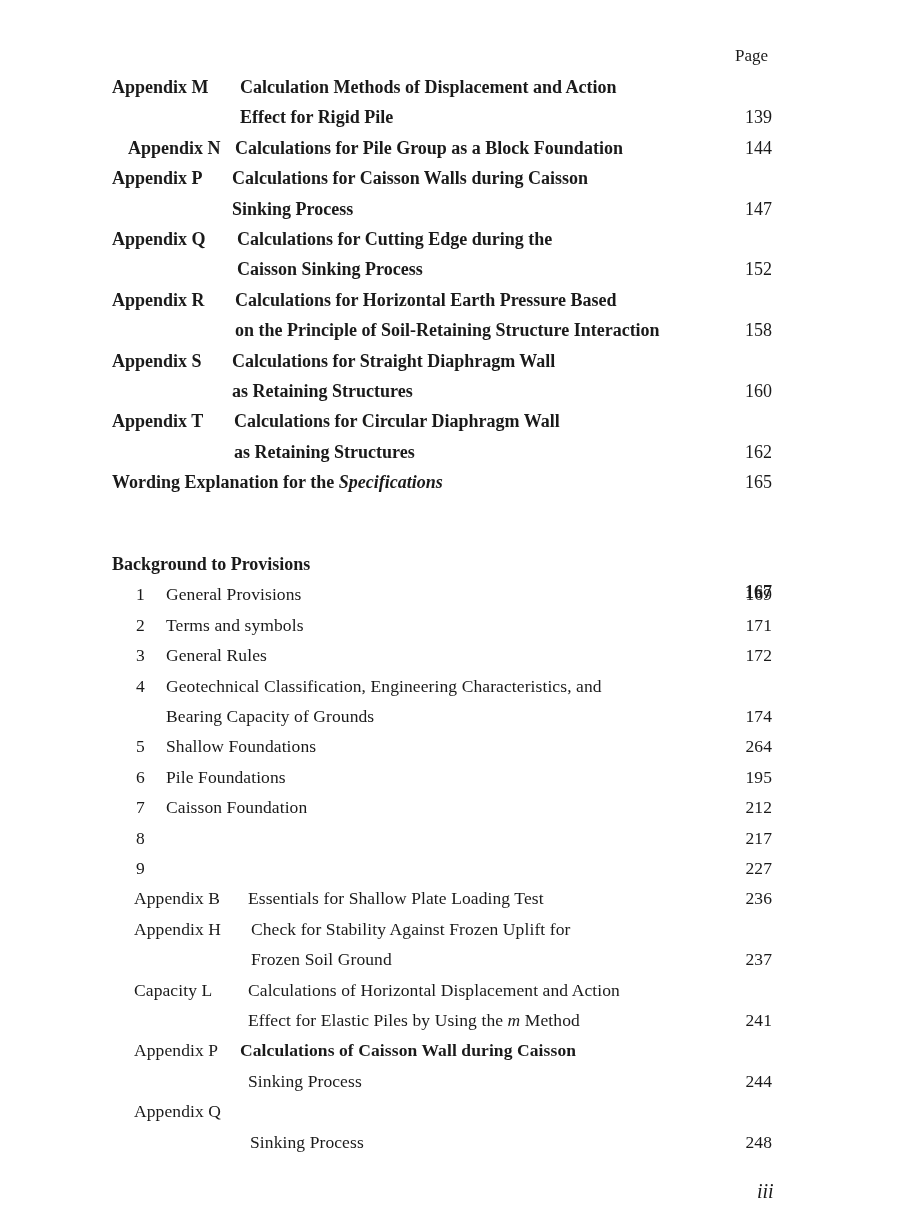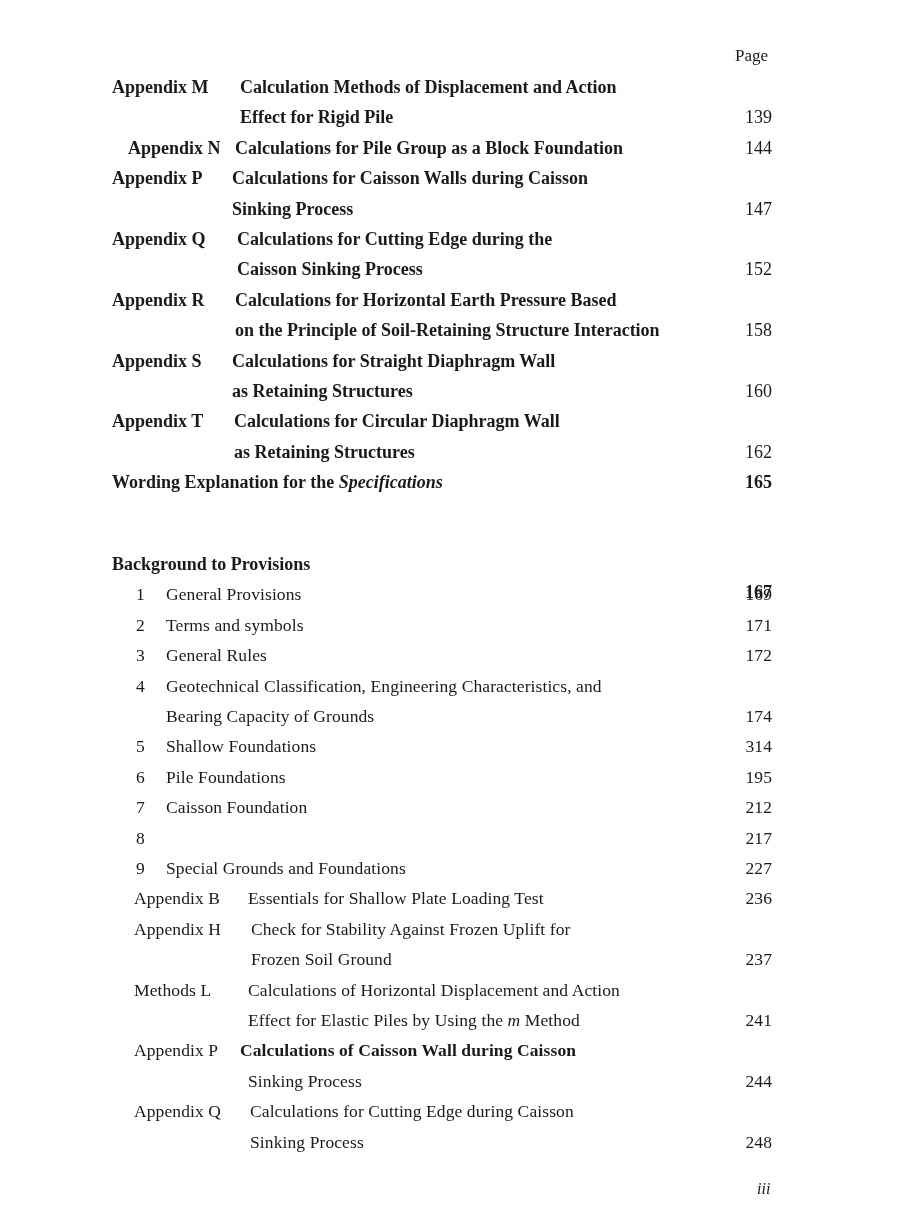--- a/index.html
+++ b/index.html
@@ -15,21 +15,21 @@
   .row {
     position: absolute; left: 0; width: 900px; height: 30px;
     font-size: 18px; line-height: 30px; white-space: nowrap;
   }
   .bold { font-weight: bold; }
   .num { position: absolute; right: 128px; text-align: right; }
   .lbl { position: absolute; }
   .txt { position: absolute; }
   .regular { font-size: 17.5px; letter-spacing: 0.1px; }
   .folio {
-    position: absolute; left: 757px; top: 1180px; font-size: 16px; font-style: italic;
+    position: absolute; left: 757px; top: 1180px; font-size: 20px; font-style: italic;
   }
   em { font-style: italic; }
 </style>
 </head>
 <body>
 
 <div class="page-label">Page</div>
 <div class="toc" id="toc">
     <div class="row bold" style="top: 72px;">
       <span class="lbl" style="left: 112px;">Appendix M</span>
@@ -79,21 +79,21 @@
     <div class="row bold" style="top: 406.4px;">
       <span class="lbl" style="left: 112px; text-align: right;">Appendix T</span>
       <span class="txt" style="left: 234px;">Calculations for Circular Diaphragm Wall</span>
     </div>
     <div class="row bold" style="top: 436.8px;">
       <span class="txt" style="left: 234px;">as Retaining Structures</span>
       <span class="num" style="font-weight: normal;">162</span>
     </div>
     <div class="row bold" style="top: 467.2px;">
       <span class="txt" style="left: 112px;"><span style="white-space: pre;">Wording Explanation for the </span><em>Specifications</em></span>
-      <span class="num" style="font-weight: bold;">165</span>
+      <span class="num" style="font-weight: normal;">165</span>
     </div>
     <div class="row bold" style="top: 549px;">
       <span class="txt" style="left: 112px;">Background to Provisions</span>
       <span class="num" style="font-weight: bold; margin-top: 28px;">167</span>
     </div>
     <div class="row regular" style="top: 579.4px;">
       <span class="lbl" style="left: 136px;">1</span>
       <span class="txt" style="left: 166px;">General Provisions</span>
       <span class="num">169</span>
     </div>
@@ -111,72 +111,70 @@
       <span class="lbl" style="left: 136px;">4</span>
       <span class="txt" style="left: 166px;">Geotechnical Classification, Engineering Characteristics, and</span>
     </div>
     <div class="row regular" style="top: 701px;">
       <span class="txt" style="left: 166px;">Bearing Capacity of Grounds</span>
       <span class="num">174</span>
     </div>
     <div class="row regular" style="top: 731.4px;">
       <span class="lbl" style="left: 136px;">5</span>
       <span class="txt" style="left: 166px;">Shallow Foundations</span>
-      <span class="num">314</span>
+      <span class="num">264</span>
     </div>
     <div class="row regular" style="top: 761.8px;">
       <span class="lbl" style="left: 136px;">6</span>
       <span class="txt" style="left: 166px;">Pile Foundations</span>
       <span class="num">195</span>
     </div>
     <div class="row regular" style="top: 792.2px;">
       <span class="lbl" style="left: 136px;">7</span>
       <span class="txt" style="left: 166px;">Caisson Foundation</span>
       <span class="num">212</span>
     </div>
     <div class="row regular" style="top: 822.6px;">
       <span class="lbl" style="left: 136px;">8</span>
       <span class="num">217</span>
     </div>
     <div class="row regular" style="top: 853px;">
       <span class="lbl" style="left: 136px;">9</span>
-      <span class="txt" style="left: 166px;">Special Grounds and Foundations</span>
       <span class="num">227</span>
     </div>
     <div class="row regular" style="top: 883.4px;">
       <span class="lbl" style="left: 134px;">Appendix B</span>
       <span class="txt" style="left: 248px;">Essentials for Shallow Plate Loading Test</span>
       <span class="num">236</span>
     </div>
     <div class="row regular" style="top: 913.8px;">
       <span class="lbl" style="left: 134px;">Appendix H</span>
       <span class="txt" style="left: 251px;">Check for Stability Against Frozen Uplift for</span>
     </div>
     <div class="row regular" style="top: 944.2px;">
       <span class="txt" style="left: 251px;">Frozen Soil Ground</span>
       <span class="num">237</span>
     </div>
     <div class="row regular" style="top: 974.6px;">
-      <span class="lbl" style="left: 134px;">Methods L</span>
+      <span class="lbl" style="left: 134px;">Capacity L</span>
       <span class="txt" style="left: 248px;">Calculations of Horizontal Displacement and Action</span>
     </div>
     <div class="row regular" style="top: 1005px;">
       <span class="txt" style="left: 248px;">Effect for Elastic Piles by Using the <em>m</em> Method</span>
       <span class="num">241</span>
     </div>
     <div class="row regular" style="top: 1035.4px;">
       <span class="lbl" style="left: 134px;">Appendix P</span>
       <span class="txt" style="left: 240px; font-weight: bold;">Calculations of Caisson Wall during Caisson</span>
     </div>
     <div class="row regular" style="top: 1065.8px;">
       <span class="txt" style="left: 248px;">Sinking Process</span>
       <span class="num">244</span>
     </div>
     <div class="row regular" style="top: 1096.2px;">
       <span class="lbl" style="left: 134px;">Appendix Q</span>
-      <span class="txt" style="left: 250px;">Calculations for Cutting Edge during Caisson</span>
     </div>
     <div class="row regular" style="top: 1126.6px;">
       <span class="txt" style="left: 250px;">Sinking Process</span>
       <span class="num">248</span>
     </div>
   </div>
 <div class="folio">iii</div>
 
 </body></html>

